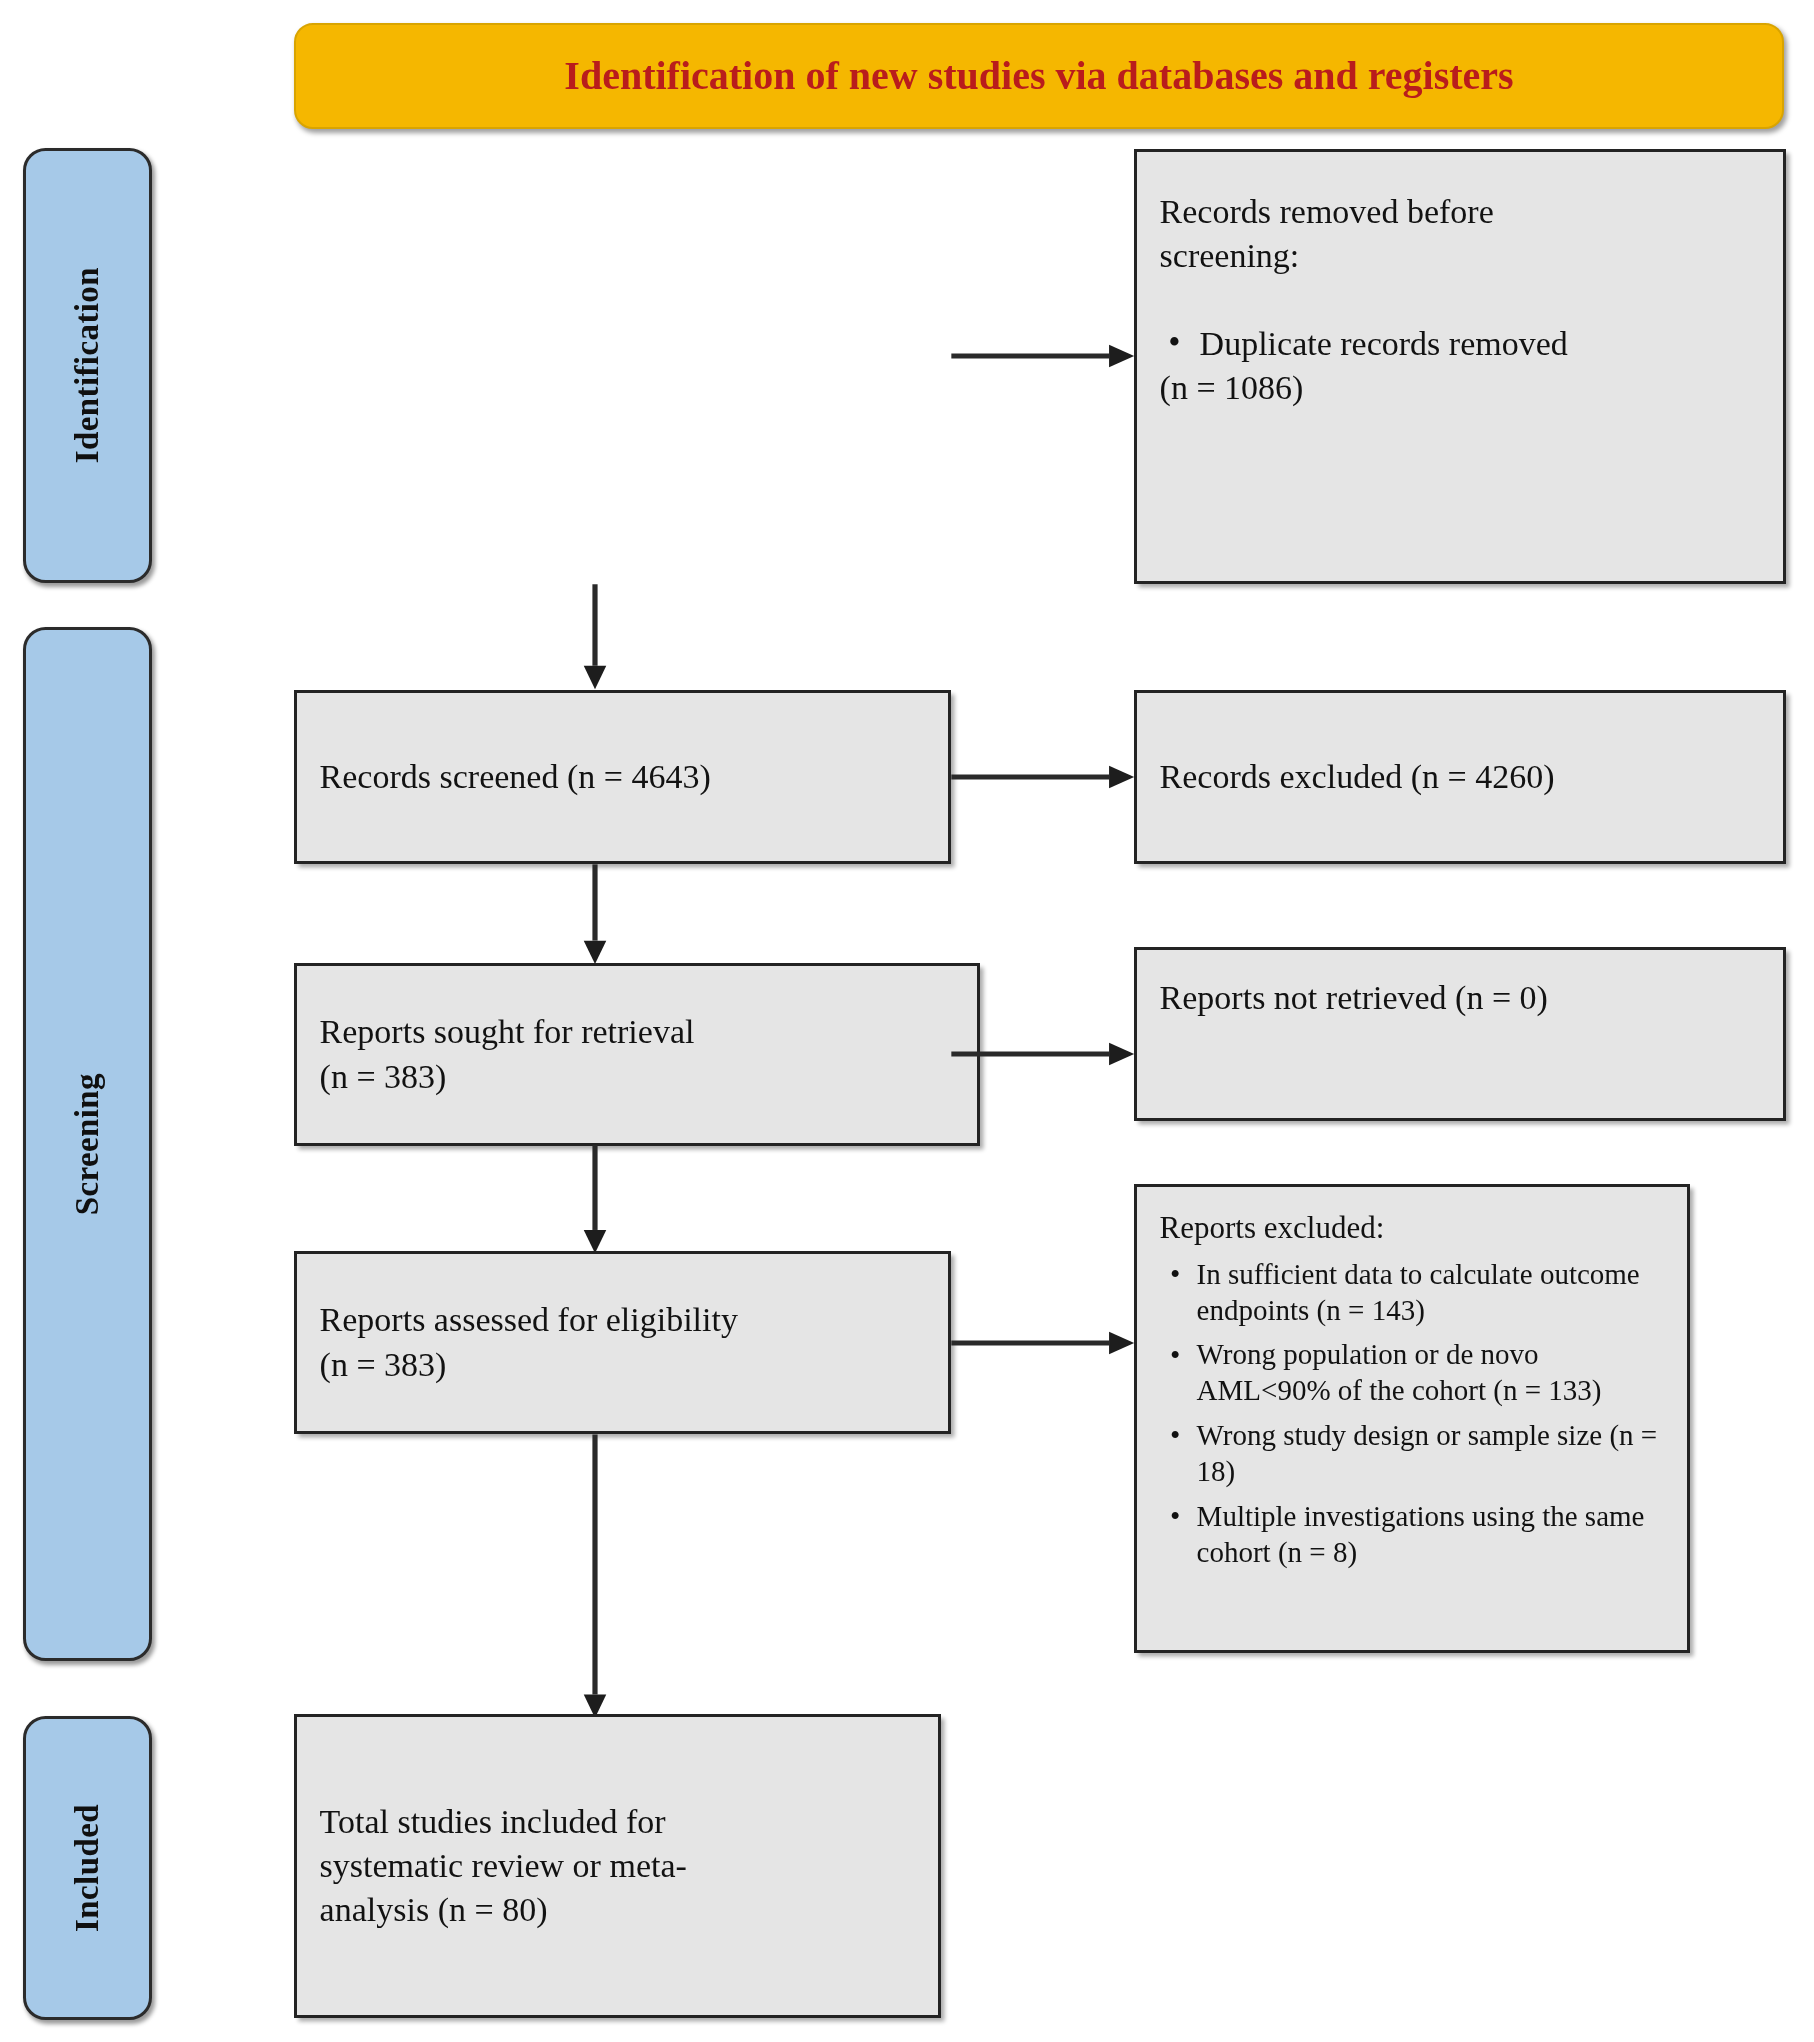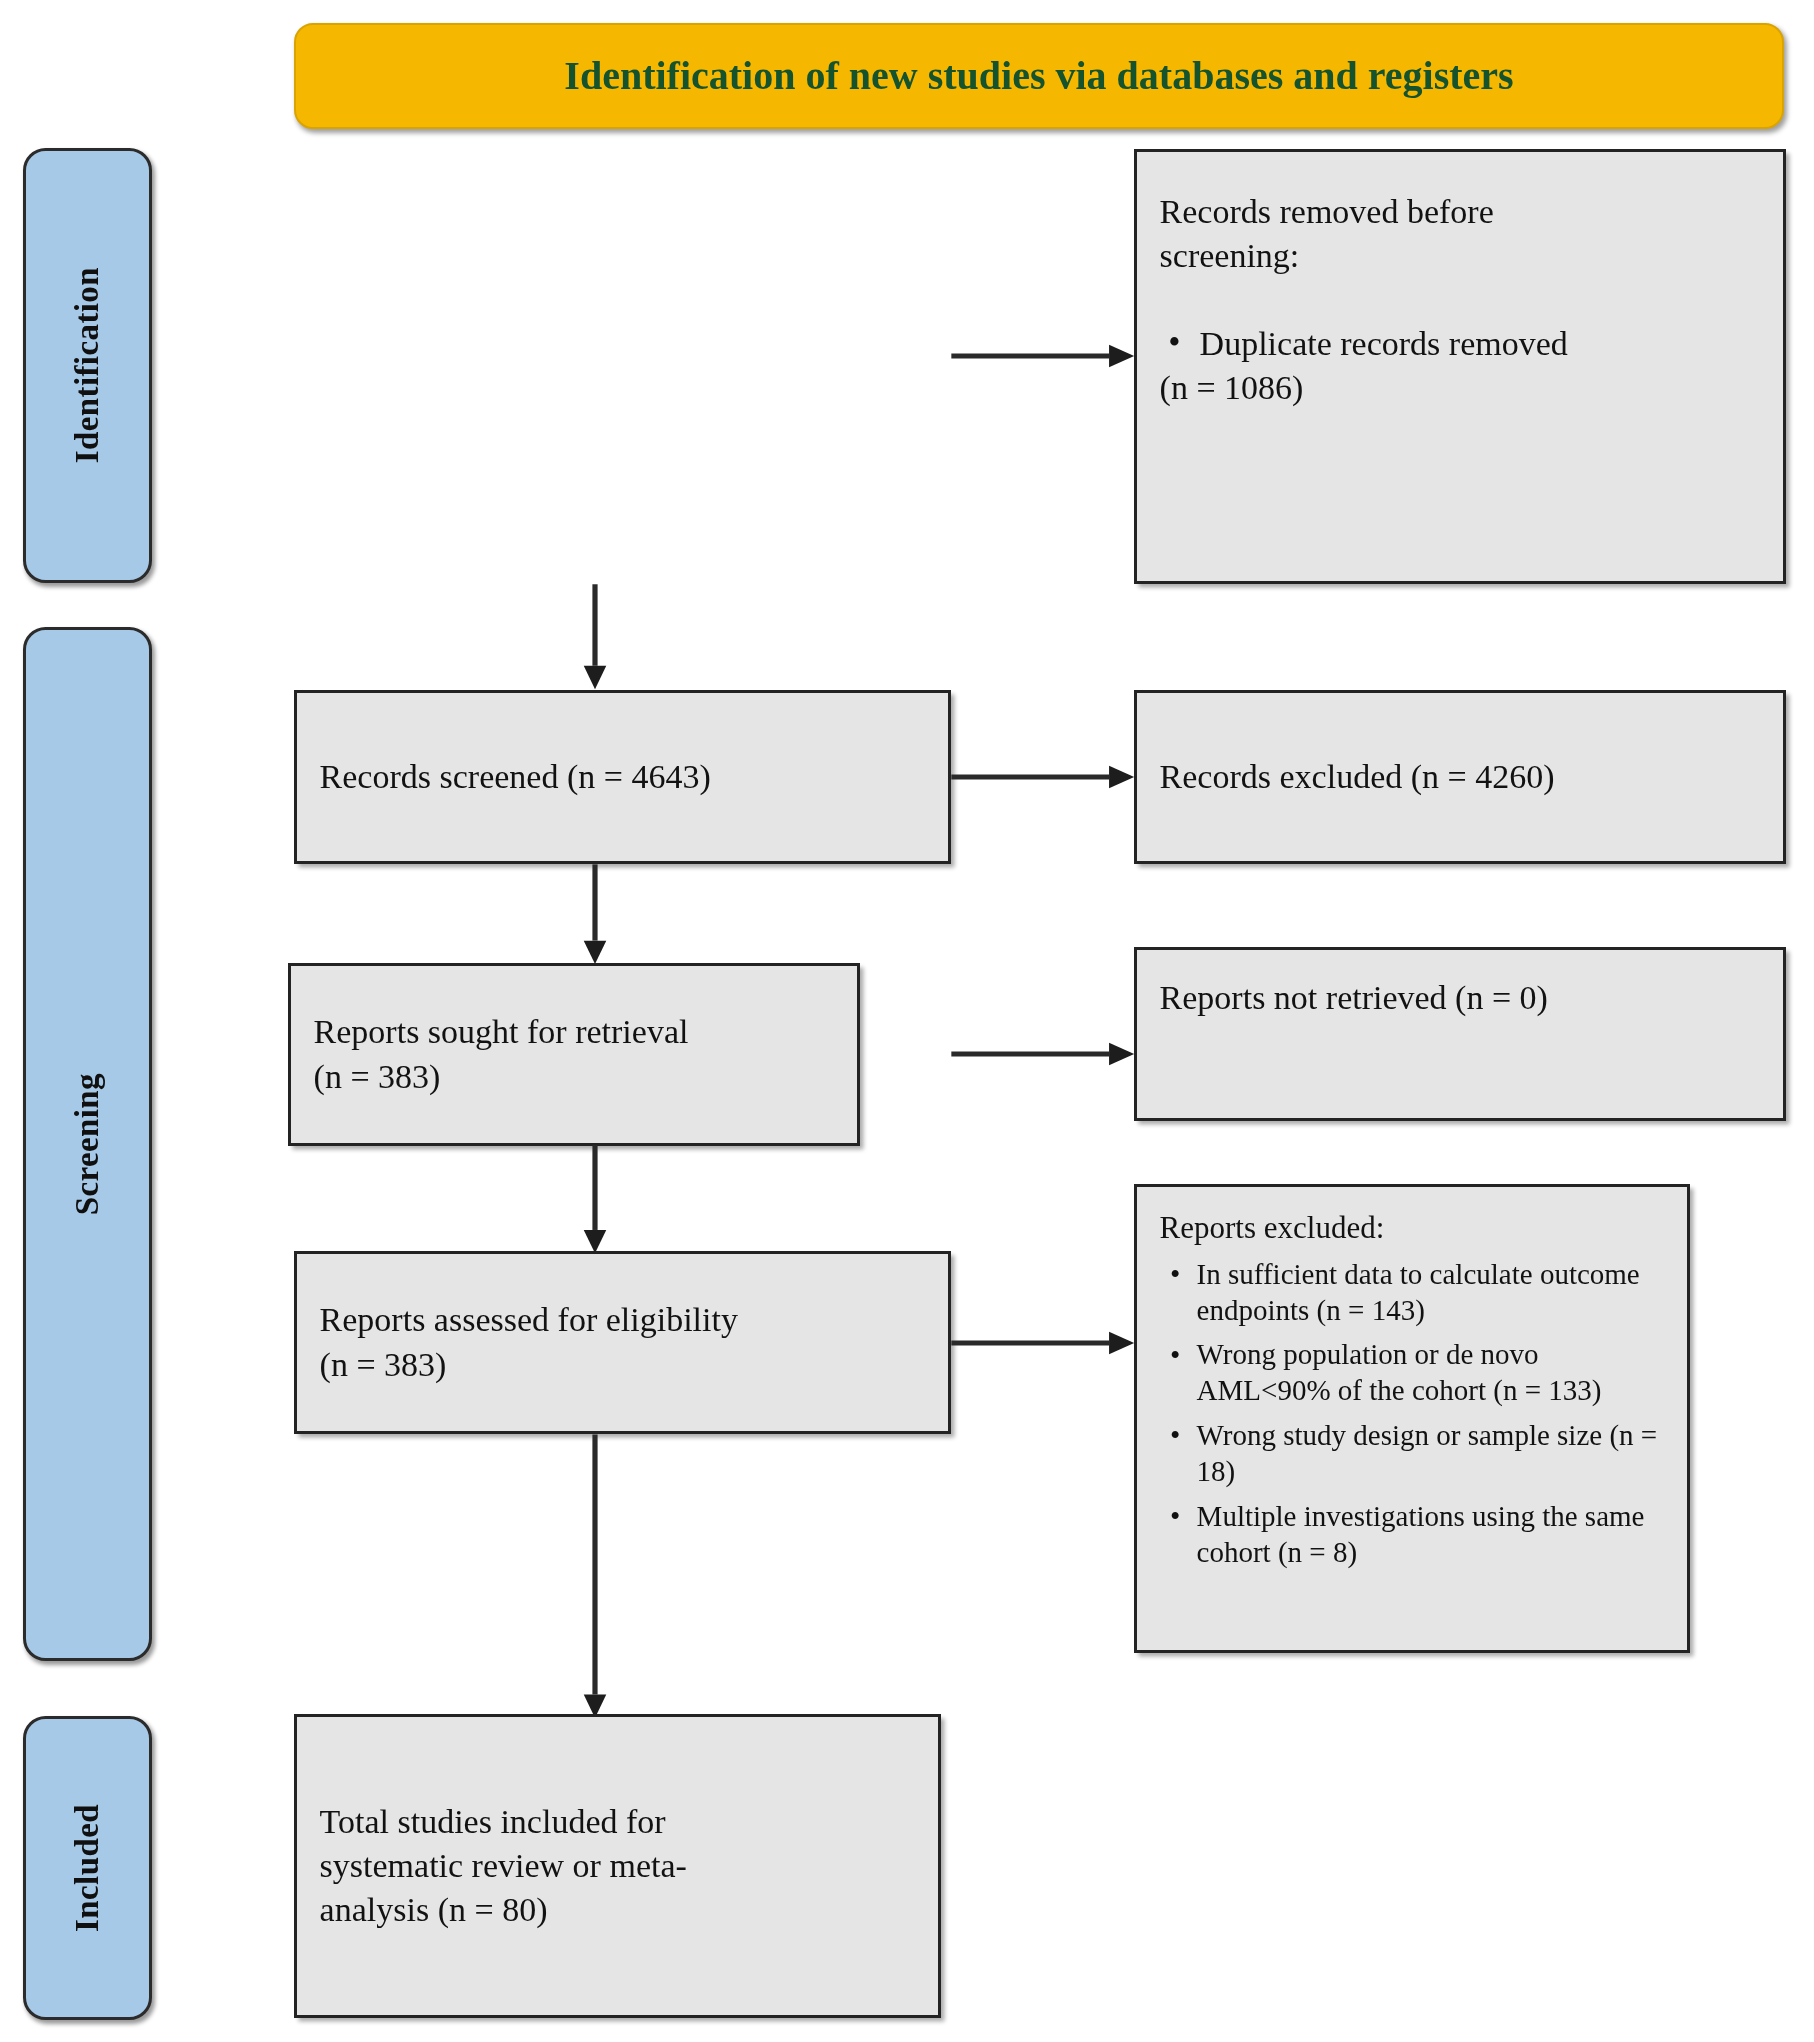--- a/index.html
+++ b/index.html
@@ -60,21 +60,21 @@
     border-radius: 19px;
     box-shadow: 2.6px 3.5px 5.2px rgba(0,0,0,0.38);
     box-sizing: border-box;
     display: flex;
     align-items: center;
     justify-content: center;
   }
   #banner .banner-text {
     font-weight: bold;
     font-size: 40px;
-    color: #14532d;
+    color: #b91c1c;
     text-align: center;
     white-space: nowrap;
   }
 
   
   .pbox {
     position: absolute;
     background: #e5e5e5;
     border: 3.5px solid #232323;
     box-sizing: border-box;
@@ -121,21 +121,21 @@
     padding-left: 37px;
     margin-top: 8.7px;
   }
   ul.blist-sm li::before { font-size: 29.5px; left: 10.4px; }
 
   
   #box-identified   { left: 294px;  top: 149px;  width: 657px;  height: 435px; }
   #box-removed      { left: 1134px; top: 149px;  width: 652px;  height: 435px; }
   #box-screened     { left: 294px;  top: 690px;  width: 657px;  height: 174px; }
   #box-excluded     { left: 1134px; top: 690px;  width: 652px;  height: 174px; }
-  #box-sought       { left: 288px;  top: 963px; width: 572px;  height: 183px; }
+  #box-sought       { left: 294px;  top: 963px; width: 686px;  height: 183px; }
   #box-notretrieved { left: 1134px; top: 947px; width: 652px;  height: 174px; }
   #box-assessed     { left: 294px;  top: 1251px; width: 657px;  height: 183px; }
   #box-repexcluded  { left: 1134px; top: 1184px; width: 556px;  height: 469px; }
   #box-total        { left: 294px;  top: 1714px; width: 647px;  height: 304px; }
 
   
   .arrow {
     position: absolute;
   }
   .arrow svg { display: block; overflow: visible; }

